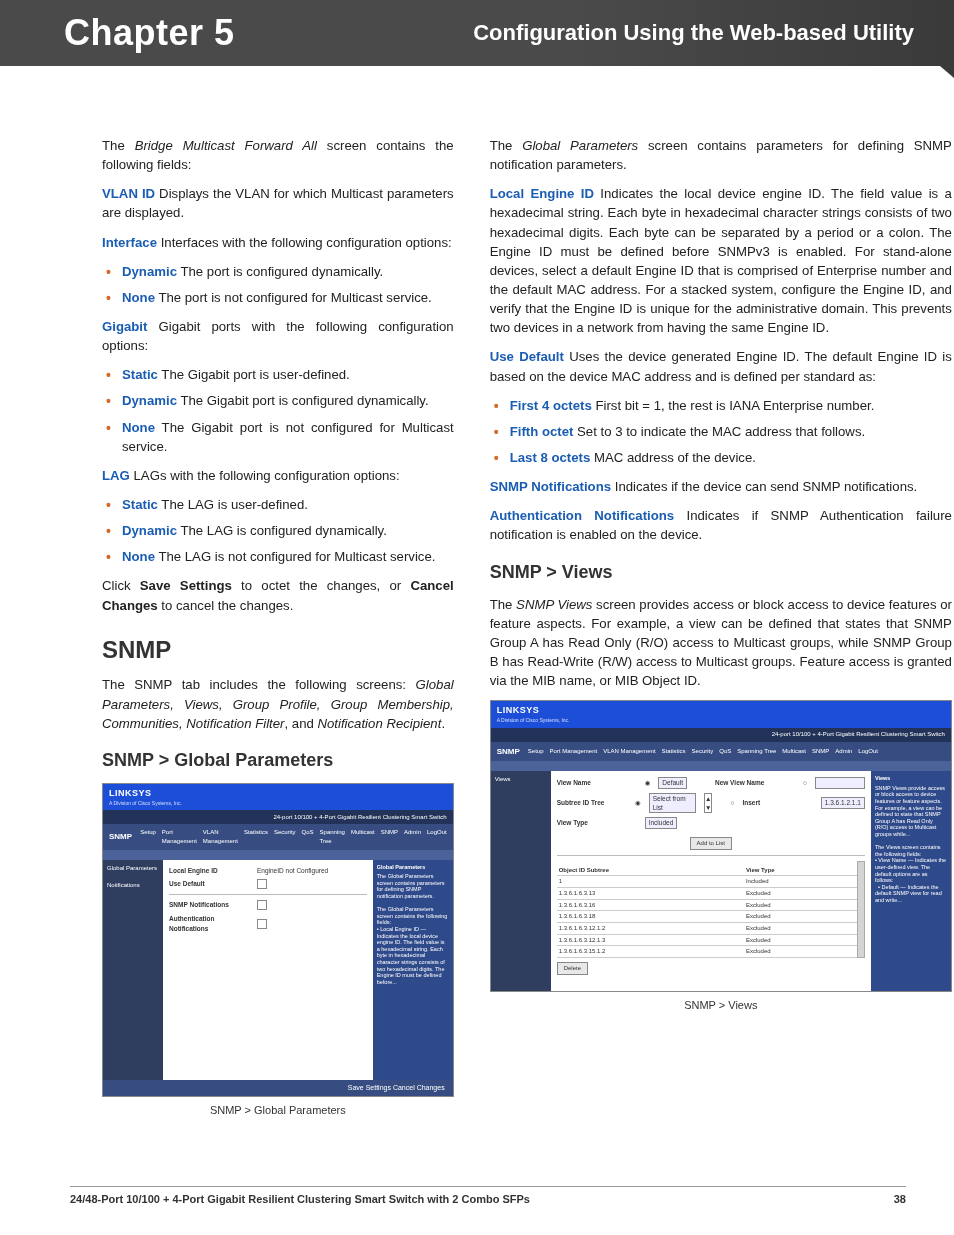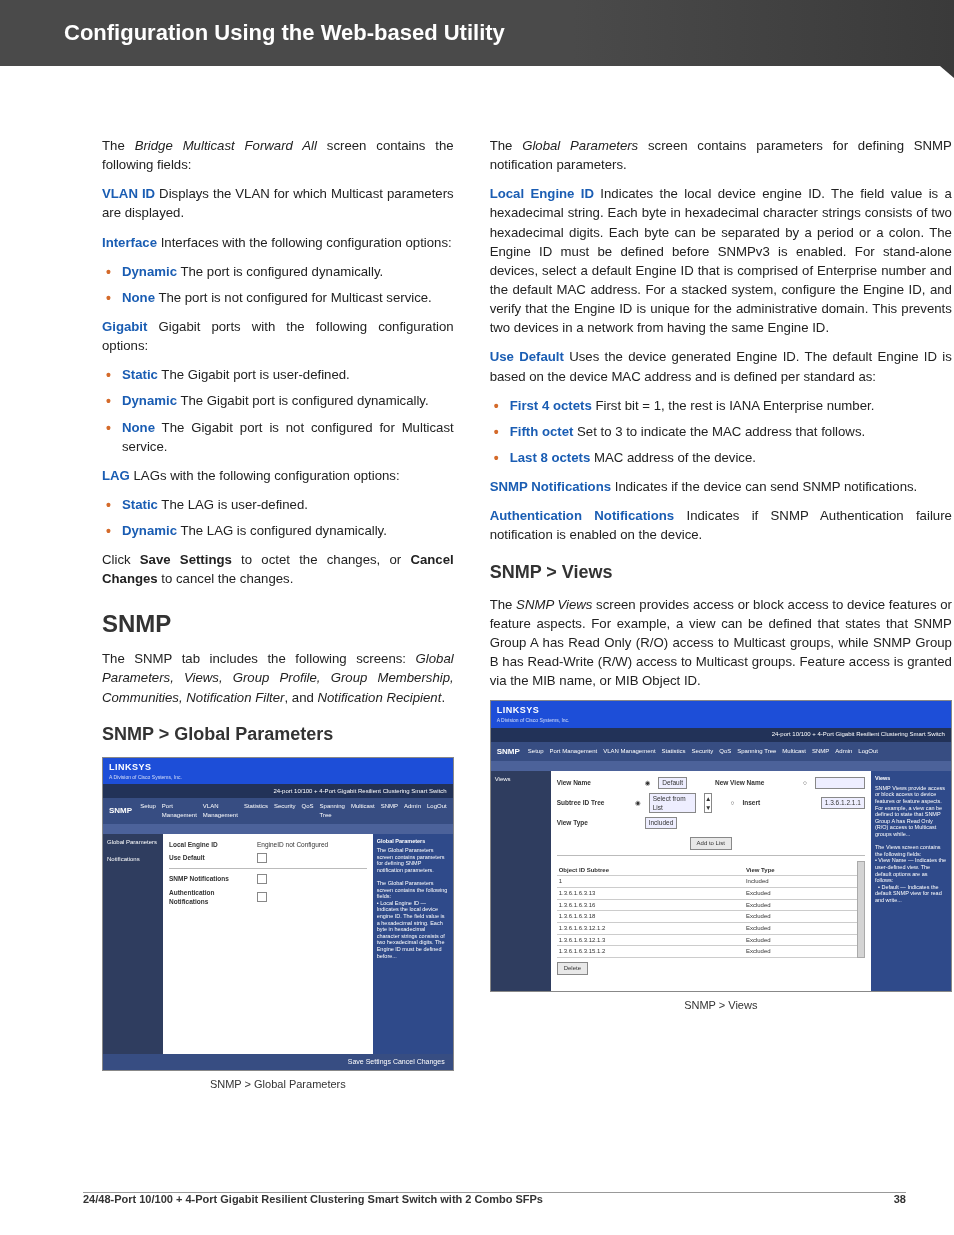--- a/index.html
+++ b/index.html
@@ -112,33 +112,35 @@
   .ss-hr { border:none; border-top:1px solid #bbb; margin:5px 0;}
   .ss-foot {
     background:#374d82; color:#fff; text-align:right; padding:3px 8px; font-size:7px;
   }
   .ss-table { width:100%; border-collapse:collapse; margin-top:4px;}
   .ss-table th, .ss-table td { border-bottom:1px solid #ccc; text-align:left; padding:1px 2px; font-size:6px;}
   .ss-scroll { width:8px; background:#d4d4d4; border:1px solid #aaa;}
   .ss-btn { display:inline-block; border:1px solid #888; background:#e8e8e8; padding:1px 6px; font-size:6px; margin-top:4px;}
   .footer {
     position: absolute;
-    bottom: 30px; left: 83px; right: 48px;
+    bottom: 30px; left: 70px; right: 48px;
     border-top: 1px solid #999;
+    padding-top: 6px;
     display: flex; justify-content: space-between;
     font-size: 11px; color: #333;
   }
   .footer .ft { font-weight: 700; }
   .footer .pn { font-weight: 700; }
   .logo-sub { font-size:5px; letter-spacing:0; font-weight:400; opacity:0.8;}
 </style>
 </head>
 <body>
 
 <div class="header">
+  <div class="chapter-title">Chapter 5</div>
   <div class="header-sub">Configuration Using the Web-based Utility</div>
 </div>
 
 <div class="page">
 
   <div class="col">
     <p>
       <span>The </span><span class="ital">Bridge Multicast Forward All</span><span> screen contains the following fields:</span>
     </p>
     <p>
@@ -158,20 +160,21 @@
       <li><span class="opt-term">Static</span><span>  The Gigabit port is user-defined.</span></li>
       <li><span class="opt-term">Dynamic</span><span>  The Gigabit port is configured dynamically.</span></li>
       <li><span class="opt-term">None</span><span>  The Gigabit port is not configured for Multicast service.</span></li>
     </ul>
     <p>
       <span class="term">LAG</span><span>  LAGs with the following configuration options:</span>
     </p>
     <ul class="opt">
       <li><span class="opt-term">Static</span><span>  The LAG is user-defined.</span></li>
       <li><span class="opt-term">Dynamic</span><span>  The LAG is configured dynamically.</span></li>
+      <li><span class="opt-term">None</span><span>  The LAG is not configured for Multicast service.</span></li>
     </ul>
     <p>
       <span>Click </span><span class="bold">Save Settings</span><span> to octet the changes, or </span><span class="bold">Cancel Changes</span><span> to cancel the changes.</span>
     </p>
 
     <h2 class="sec">SNMP</h2>
     <p>
       <span>The SNMP tab includes the following screens: </span><span class="ital">Global Parameters, Views, Group Profile, Group Membership, Communities, Notification Filter</span><span>, and </span><span class="ital">Notification Recipient</span><span>.</span>
     </p>
 

